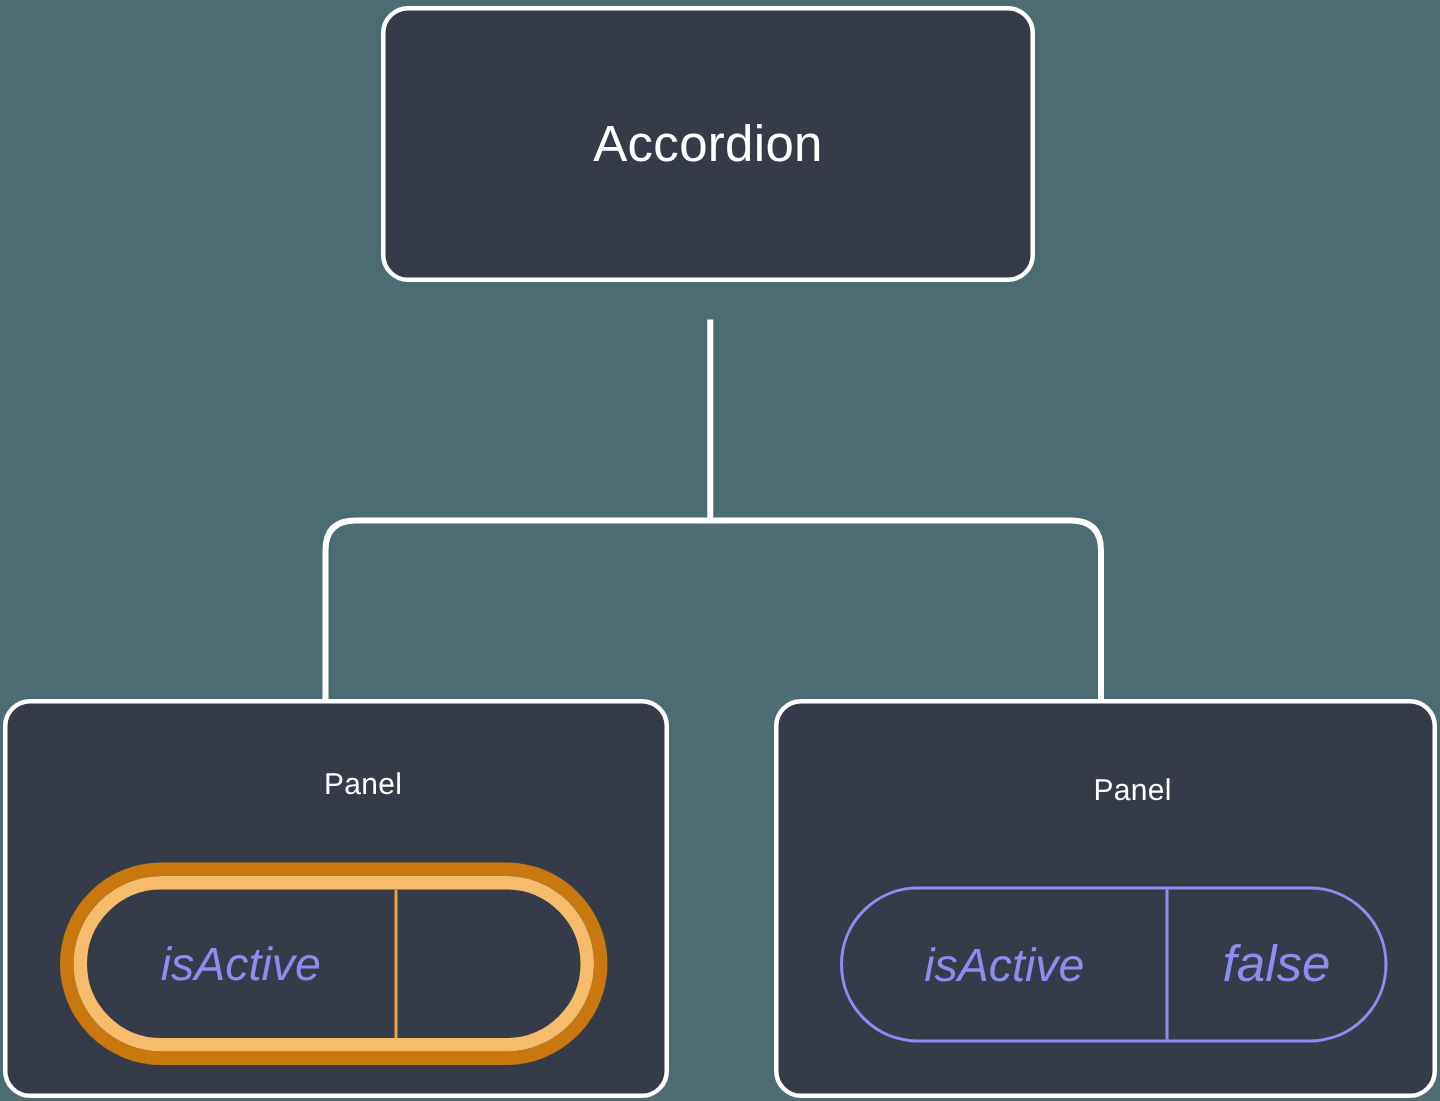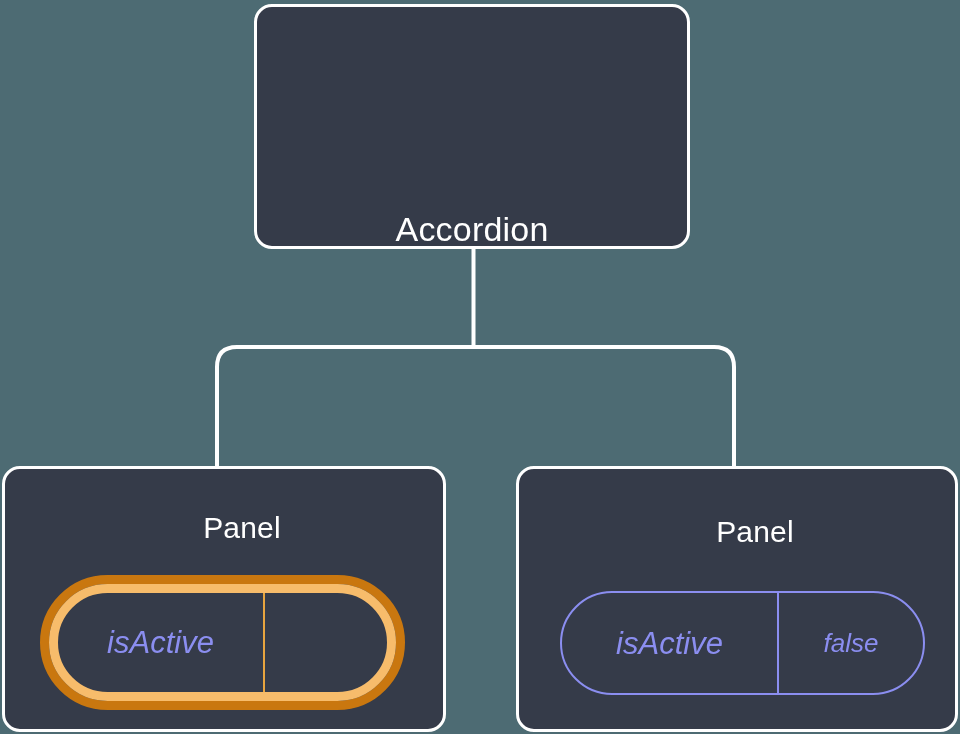--- a/index.html
+++ b/index.html
@@ -37,22 +37,22 @@
     border: 3px solid #ffffff;
     border-radius: 18px;
     display: flex;
     flex-direction: column;
     align-items: center;
   }
   .node-root {
     left: 254px;
     top: 4px;
     width: 436px;
-    height: 245px;
-    justify-content: flex-end;
+    height: 184px;
+    justify-content: center;
   }
   .node-child-left {
     left: 2px;
     top: 466px;
     width: 444px;
     height: 266px;
     padding-top: 44px;
   }
   .node-child-right {
     left: 516px;
@@ -65,21 +65,21 @@
   .node-title {
     color: #ffffff;
     font-size: 34px;
     font-weight: 400;
     letter-spacing: 0.2px;
     line-height: 1;
     white-space: nowrap;
   }
   .node-child-left .node-title,
   .node-child-right .node-title {
-    font-size: 30px;
+    font-size: 20px;
     margin-left: 36px;
   }
 
   
   .pill-wrap {
     position: absolute;
   }
   .pill {
     position: relative;
     box-sizing: border-box;
@@ -106,21 +106,21 @@
   .pill-plain .pill-key {
     width: 215px;
     color: #8b8ef0;
     font-size: 31px;
     font-weight: 400;
     border-right: 2px solid #8b8ef0;
   }
   .pill-plain .pill-val {
     flex: 1;
     color: #8b8ef0;
-    font-size: 26px;
+    font-size: 34px;
     font-weight: 400;
   }
 
   
   .pill-highlight {
     width: 365px;
     height: 135px;
     border: 9px solid #c9770f;
     border-radius: 999px;
     padding: 0;

